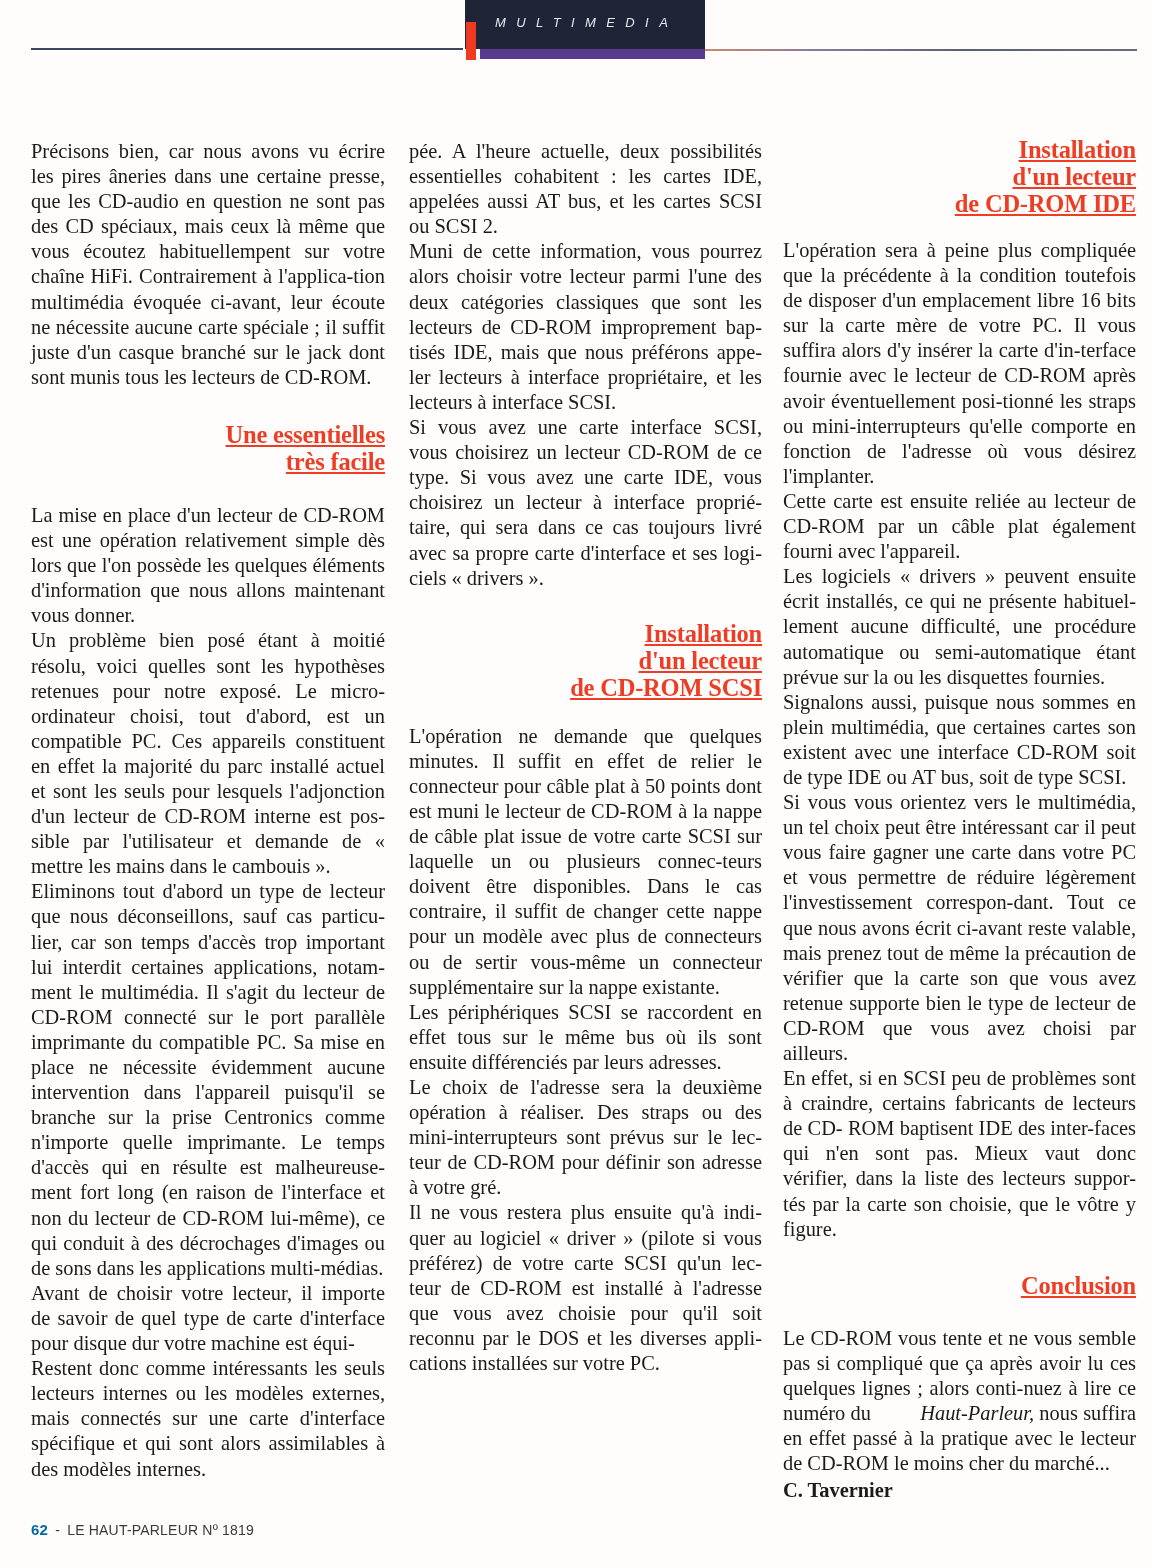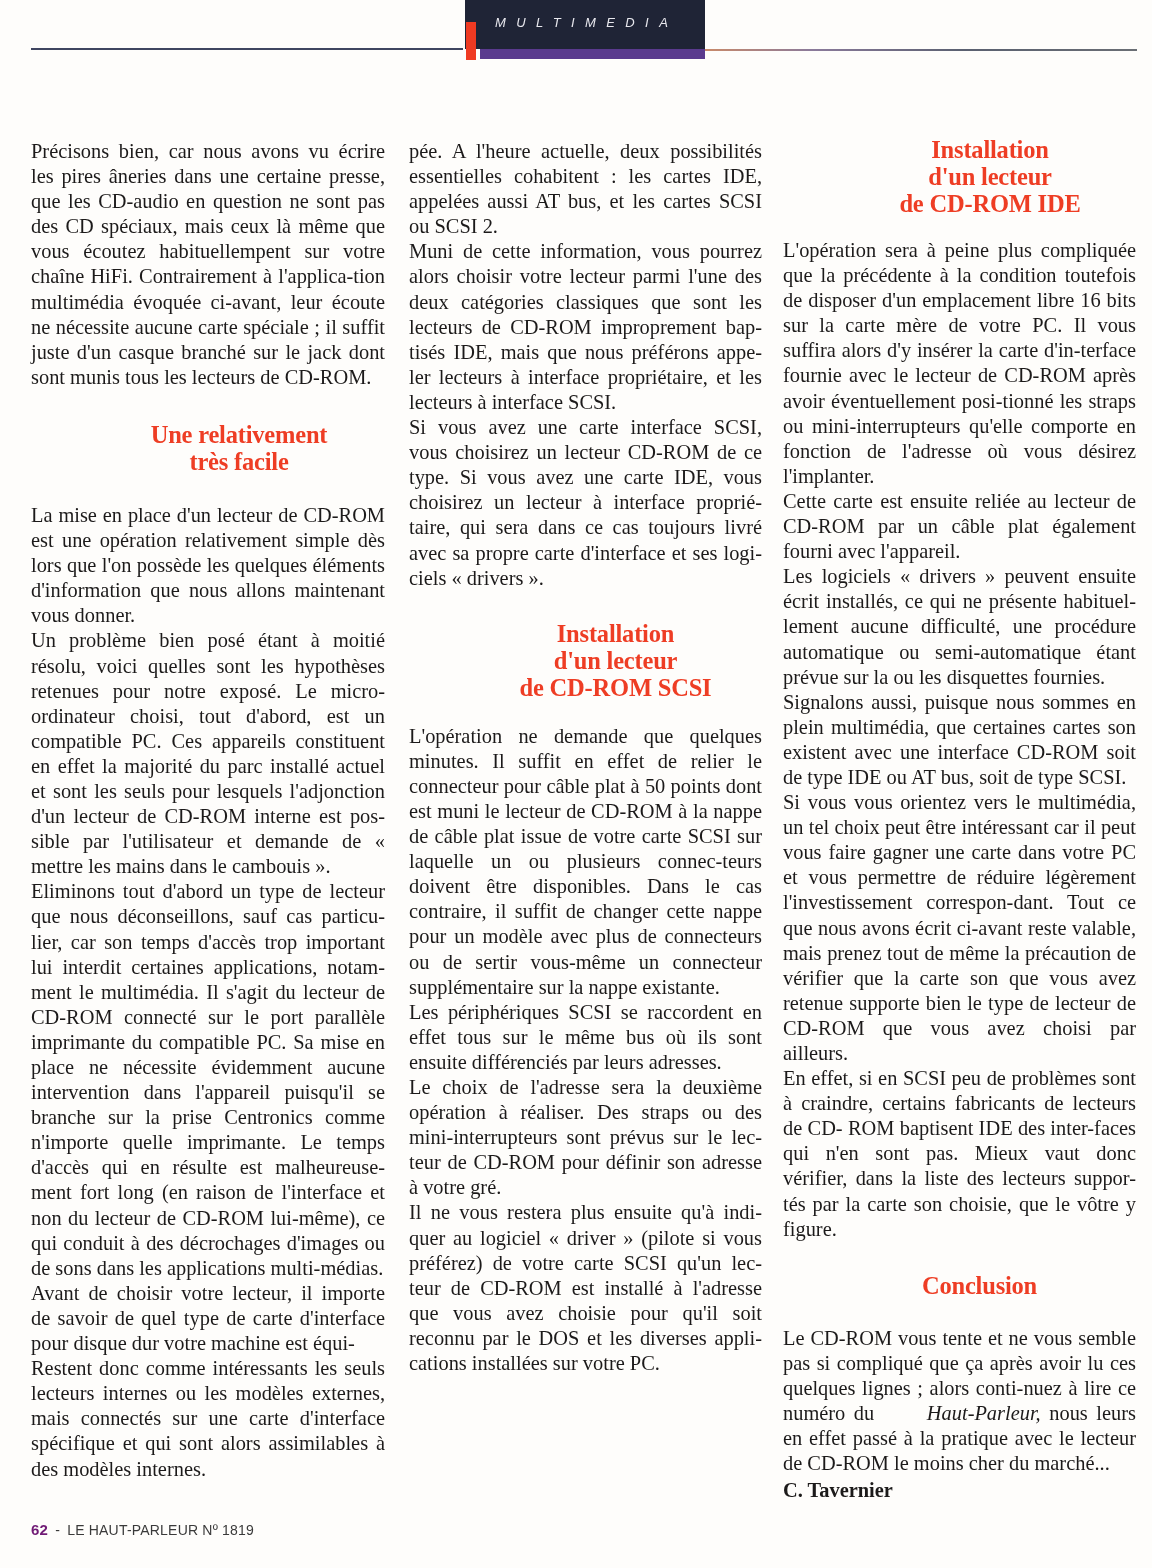--- a/index.html
+++ b/index.html
@@ -51,58 +51,59 @@
     .col-left   { left: 31px;  width: 354px; }
     .col-mid    { left: 409px; width: 353px; }
     .col-right  { left: 783px; width: 353px; }
     .col p { margin: 0; }
 
     .heading {
       font-family: "Liberation Serif", "DejaVu Serif", serif;
       font-weight: bold;
       color: #ee3d24;
       font-size: 24.5px; line-height: 27px;
-      text-align: center;
+      text-align: right;
       margin: 0;
       letter-spacing: -0.2px;
+      text-decoration: underline;
     }
     .h-left  { margin: 31px 0 28px 62px; }
     .h-mid   { margin: 29px 0 23px 60px; }
     .h-right { margin: -3px 0 21px 61px; }
     .h-concl { margin: 30px 0 27px 40px; }
 
     .signature {
       font-weight: bold; margin-top: 2px !important;
     }
     .italic { font-style: italic; margin-left: 44px; }
 
     
     .footer {
       position: absolute; left: 31px; top: 1521px;
       font-family: "Liberation Sans", "DejaVu Sans", sans-serif;
       font-size: 14px; color: #3a3a3a; letter-spacing: 0.2px;
     }
-    .footer .page-num { font-weight: bold; color: #701a75; font-size: 15px; }
+    .footer .page-num { font-weight: bold; color: #0369a1; font-size: 15px; }
     .footer .sep { margin: 0 3px; }
   </style>
 </head>
 <body>
 
 <div class="rule-left"></div>
 <div class="rule-right"></div>
 <div class="section-box"></div>
 <div class="section-bar"></div>
 <div class="section-accent"></div>
 <div class="section-label">MULTIMEDIA</div>
 
 <div class="col col-left">
   <p>Précisons bien, car nous avons vu écrire les pires âneries dans une certaine presse, que les CD-audio en question ne sont pas des CD spéciaux, mais ceux là même que vous écoutez habituellempent sur votre chaîne HiFi. Contrairement à l'applica-tion multimédia évoquée ci-avant, leur écoute ne nécessite aucune carte spéciale ; il suffit juste d'un casque branché sur le jack dont sont munis tous les lecteurs de CD-ROM.</p>
 
   <h2 class="heading h-left">
-    <span>Une relativement</span><br>
+    <span>Une essentielles</span><br>
     <span>très facile</span>
   </h2>
 
   <p>La mise en place d'un lecteur de CD-ROM est une opération relativement simple dès lors que l'on possède les quelques éléments d'information que nous allons maintenant vous donner.</p>
   <p>Un problème bien posé étant à moitié résolu, voici quelles sont les hypothèses retenues pour notre exposé. Le micro-ordinateur choisi, tout d'abord, est un compatible PC. Ces appareils constituent en effet la majorité du parc installé actuel et sont les seuls pour lesquels l'adjonction d'un lecteur de CD-ROM interne est pos-sible par l'utilisateur et demande de « mettre les mains dans le cambouis ».</p>
   <p>Eliminons tout d'abord un type de lecteur que nous déconseillons, sauf cas particu-lier, car son temps d'accès trop important lui interdit certaines applications, notam-ment le multimédia. Il s'agit du lecteur de CD-ROM connecté sur le port parallèle imprimante du compatible PC. Sa mise en place ne nécessite évidemment aucune intervention dans l'appareil puisqu'il se branche sur la prise Centronics comme n'importe quelle imprimante. Le temps d'accès qui en résulte est malheureuse-ment fort long (en raison de l'interface et non du lecteur de CD-ROM lui-même), ce qui conduit à des décrochages d'images ou de sons dans les applications multi-médias.</p>
   <p>Avant de choisir votre lecteur, il importe de savoir de quel type de carte d'interface pour disque dur votre machine est équi-</p>
   <p>Restent donc comme intéressants les seuls lecteurs internes ou les modèles externes, mais connectés sur une carte d'interface spécifique et qui sont alors assimilables à des modèles internes.</p>
 </div>
 
@@ -132,21 +133,21 @@
 
   <p>L'opération sera à peine plus compliquée que la précédente à la condition toutefois de disposer d'un emplacement libre 16 bits sur la carte mère de votre PC. Il vous suffira alors d'y insérer la carte d'in-terface fournie avec le lecteur de CD-ROM après avoir éventuellement posi-tionné les straps ou mini-interrupteurs qu'elle comporte en fonction de l'adresse où vous désirez l'implanter.</p>
   <p>Cette carte est ensuite reliée au lecteur de CD-ROM par un câble plat également fourni avec l'appareil.</p>
   <p>Les logiciels « drivers » peuvent ensuite écrit installés, ce qui ne présente habituel-lement aucune difficulté, une procédure automatique ou semi-automatique étant prévue sur la ou les disquettes fournies.</p>
   <p>Signalons aussi, puisque nous sommes en plein multimédia, que certaines cartes son existent avec une interface CD-ROM soit de type IDE ou AT bus, soit de type SCSI.</p>
   <p>Si vous vous orientez vers le multimédia, un tel choix peut être intéressant car il peut vous faire gagner une carte dans votre PC et vous permettre de réduire légèrement l'investissement correspon-dant. Tout ce que nous avons écrit ci-avant reste valable, mais prenez tout de même la précaution de vérifier que la carte son que vous avez retenue supporte bien le type de lecteur de CD-ROM que vous avez choisi par ailleurs.</p>
   <p>En effet, si en SCSI peu de problèmes sont à craindre, certains fabricants de lecteurs de CD- ROM baptisent IDE des inter-faces qui n'en sont pas. Mieux vaut donc vérifier, dans la liste des lecteurs suppor-tés par la carte son choisie, que le vôtre y figure.</p>
 
   <h2 class="heading h-concl">Conclusion</h2>
 
-  <p><span>Le CD-ROM vous tente et ne vous semble pas si compliqué que ça après avoir lu ces quelques lignes ; alors conti-nuez à lire ce numéro du </span><span class="italic">Haut-Parleur,</span><span> nous leurs en effet passé à la pratique avec le lecteur de CD-ROM le moins cher du marché...</span></p>
+  <p><span>Le CD-ROM vous tente et ne vous semble pas si compliqué que ça après avoir lu ces quelques lignes ; alors conti-nuez à lire ce numéro du </span><span class="italic">Haut-Parleur,</span><span> nous suffira en effet passé à la pratique avec le lecteur de CD-ROM le moins cher du marché...</span></p>
   <p class="signature">C. Tavernier</p>
 </div>
 
 <div class="footer">
   <span class="page-num">62</span>
   <span class="sep">-</span>
   <span>LE HAUT-PARLEUR</span>
   <span>Nº</span>
   <span>1819</span>
 </div>

